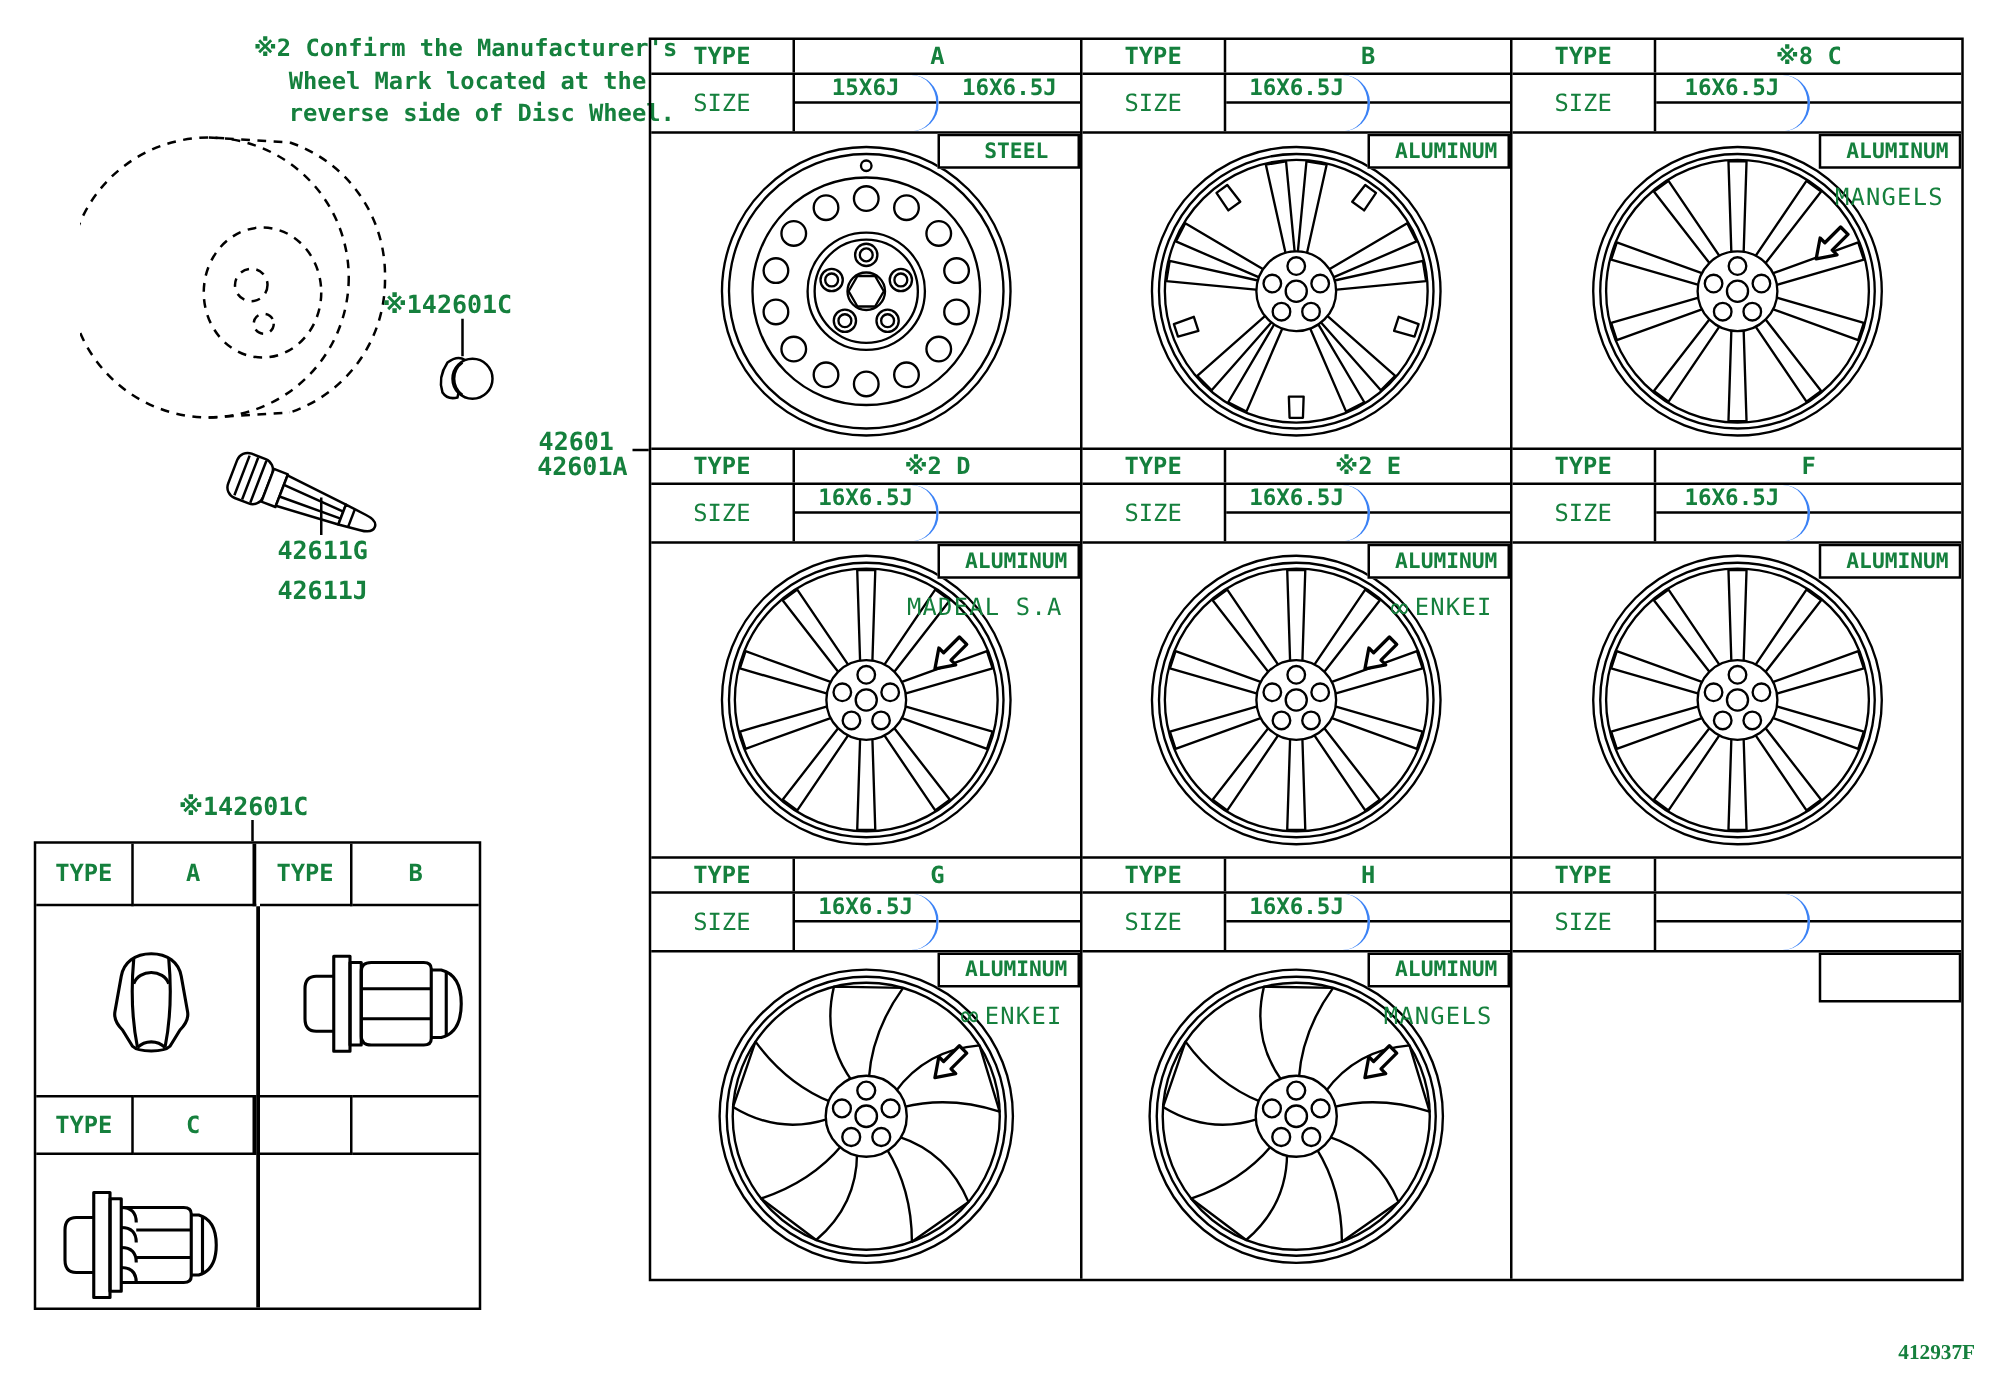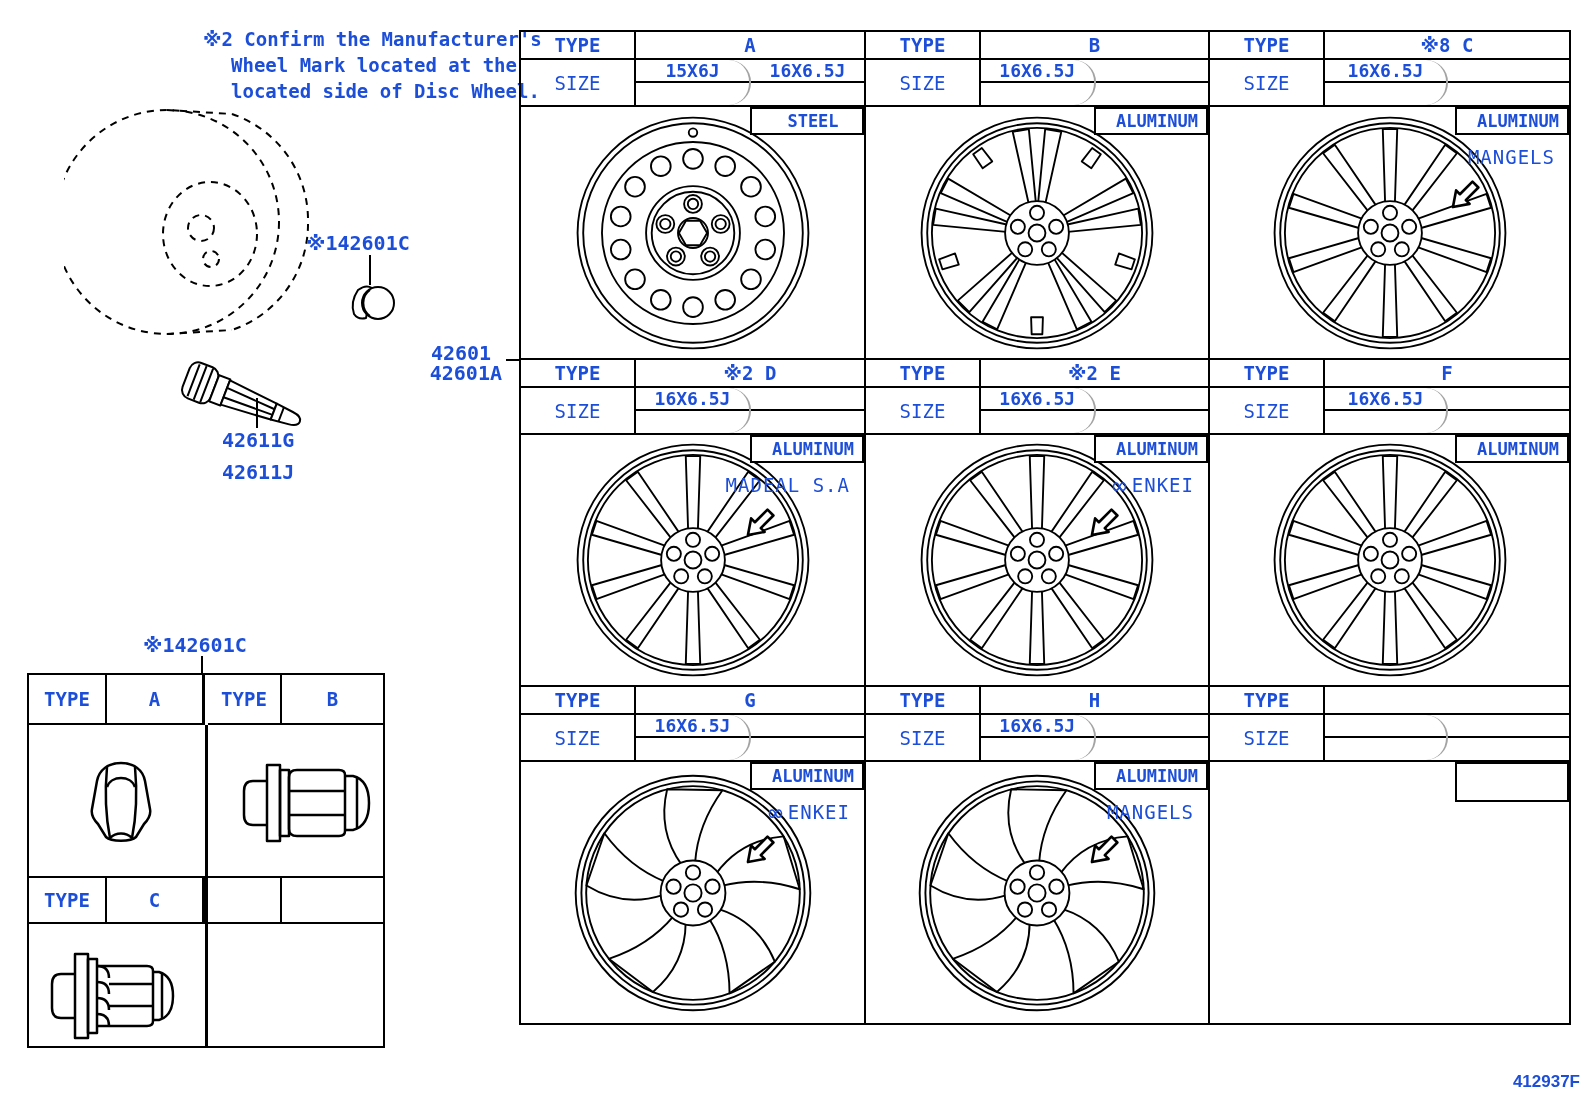--- a/index.html
+++ b/index.html
@@ -1,19 +1,19 @@
 <!DOCTYPE html>
 <html><head>
 <meta charset="utf-8">
 <style>
   html,body{margin:0;padding:0;background:#fff;}
-  #canvas{position:relative;width:1592px;height:1099px;background:#fff;color:#1d4ed8;
+  #canvas{position:relative;width:1592px;height:1099px;background:#fff;color:#15803d;
     font-family:"DejaVu Sans Mono","DejaVu Sans",monospace;overflow:hidden;}
   .abs{position:absolute;}
-  .mono{font-family:Liberation Sans, sans-serif;font-weight:bold;}
+  .mono{font-family:Liberation Serif, serif;font-weight:bold;}
 
   
   #note{left:203px;top:26px;font-size:19px;line-height:26px;font-weight:bold;white-space:nowrap;}
   #note .ln2{margin-left:28px;} #note .ln3{margin-left:28px;}
 
   
   .callout{font-size:20px;font-weight:bold;white-space:nowrap;}
   .vline{width:2px;background:#000;}
   .hline{height:2px;background:#000;}
 
@@ -21,21 +21,21 @@
   #wtable{left:519px;top:30px;width:1052px;height:995px;border:2px solid #000;box-sizing:border-box;}
   .wgroup{position:absolute;box-sizing:border-box;}
   .bR{border-right:2px solid #000;} .bB{border-bottom:2px solid #000;}
   .trow{display:flex;height:28px;border-bottom:2px solid #000;box-sizing:border-box;}
   .tlabel{width:115px;border-right:2px solid #000;box-sizing:border-box;display:flex;align-items:center;justify-content:center;font-size:19px;font-weight:bold;}
   .tval{flex:1;display:flex;align-items:center;justify-content:center;font-size:19px;font-weight:bold;}
   .srow{display:flex;height:47px;border-bottom:2px solid #000;box-sizing:border-box;}
   .slabel{width:115px;border-right:2px solid #000;box-sizing:border-box;display:flex;align-items:center;justify-content:center;font-size:19px;font-weight:normal;}
   .scols{flex:1;display:flex;}
   .scol{flex:1;display:flex;flex-direction:column;box-sizing:border-box;}
-  .scol.first{border-right:2px solid #a3a3a3;border-radius:22px;}
+  .scol.first{border-right:2px solid #3b82f6;border-radius:22px;}
   .sval{height:23px;border-bottom:2px solid #000;box-sizing:border-box;display:flex;align-items:center;justify-content:center;font-size:18px;font-weight:bold;}
   .wcell{position:relative;flex:1;display:flex;align-items:center;justify-content:center;box-sizing:border-box;}
   .matbox{position:absolute;top:0;right:0;width:114px;height:28px;border:2px solid #000;box-sizing:border-box;
     display:flex;align-items:center;justify-content:center;font-size:17px;font-weight:bold;background:#fff;padding-left:12px;}
   .matbox:empty{background:transparent;}
   .brand{position:absolute;top:37px;right:14px;font-size:19px;letter-spacing:1px;white-space:nowrap;}
   .brand .inf{font-size:24px;vertical-align:-2px;margin-right:4px;}
   .arrowsvg{position:absolute;top:62px;right:78px;}
   .g8 .matbox{height:40px;}
 
@@ -49,21 +49,21 @@
   #doccode{left:1494px;top:1072px;width:86px;text-align:right;font-size:17px;}
 </style>
 </head>
 <body>
 
 <div id="canvas">
 
   <div class="abs" id="note">
     <div class="ln1">※2 Confirm the Manufacturer's</div>
     <div class="ln2">Wheel Mark located at the</div>
-    <div class="ln3">located side of Disc Wheel.</div>
+    <div class="ln3">reverse side of Disc Wheel.</div>
   </div>
 
   <svg class="abs" style="left:64px;top:96px" width="256" height="252" viewBox="0 0 256 252">
     <g stroke="#000" stroke-width="2" fill="none" stroke-dasharray="7 6">
       <circle cx="103" cy="126" r="112"></circle>
       <path d="M168,18 A112,112 0 0 1 244,126 A112,112 0 0 1 168,234"></path>
       <path d="M103,14 L168,18"></path>
       <path d="M103,238 L168,234"></path>
       <ellipse cx="146" cy="138" rx="47" ry="52"></ellipse>
       <circle cx="137" cy="132" r="13"></circle>

